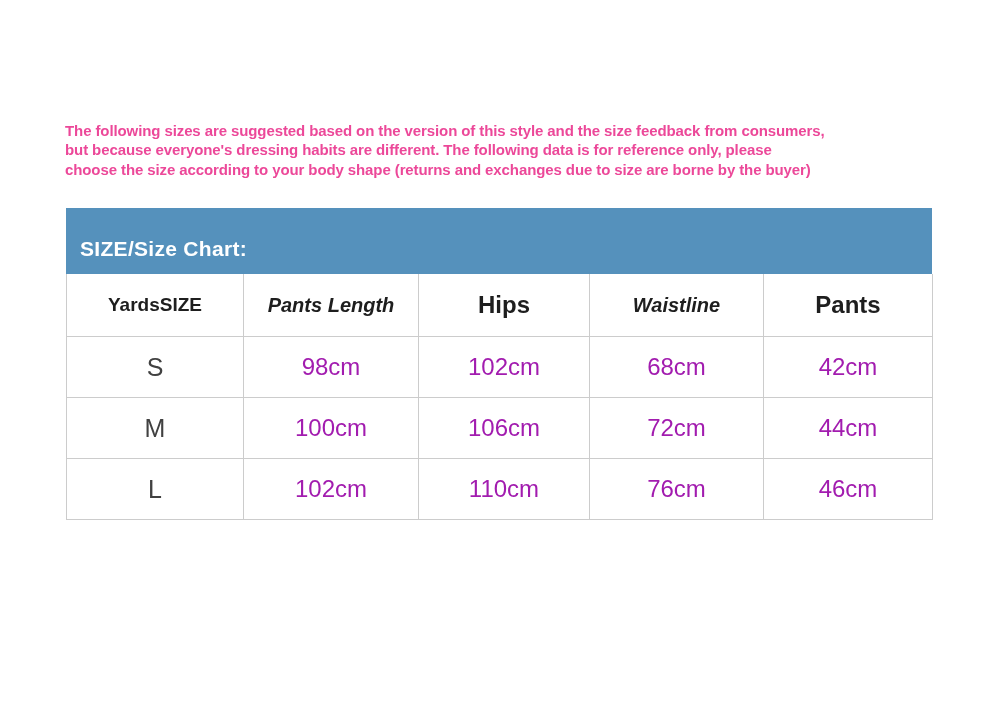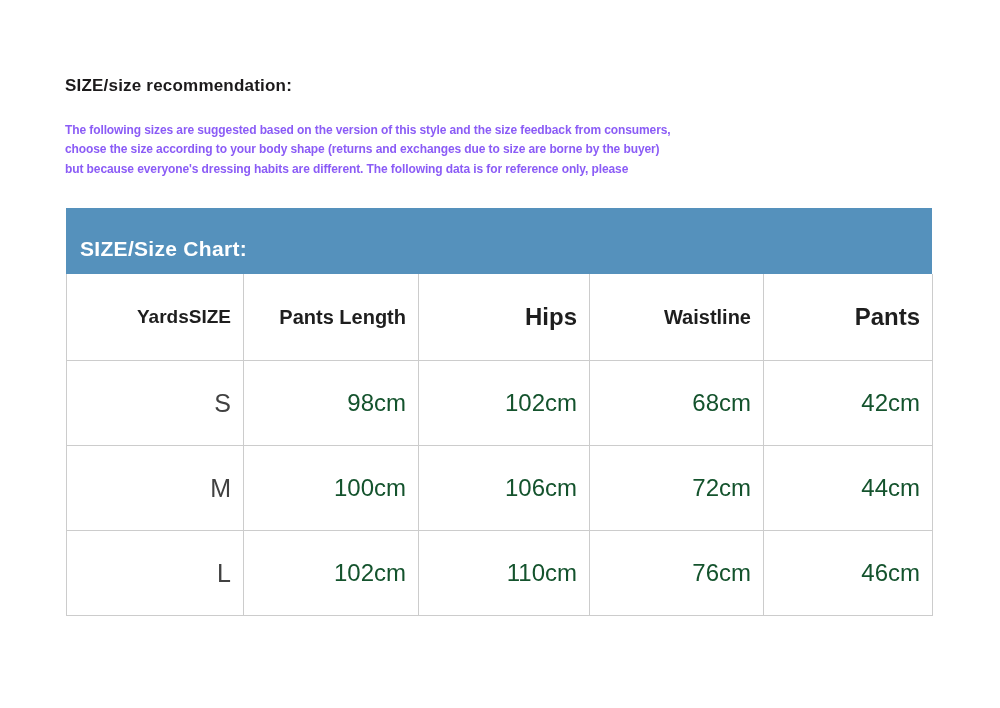--- a/index.html
+++ b/index.html
@@ -21,22 +21,22 @@
     top: 76px;
     font-size: 17px;
     font-weight: bold;
     color: #1c1a1b;
     letter-spacing: 0.2px;
   }
   .description {
     position: absolute;
     left: 65px;
     top: 121px;
-    color: #8b5cf6;
-    font-size: 12px;
+    color: #ec4899;
+    font-size: 15px;
     font-weight: bold;
     line-height: 19.4px;
     letter-spacing: -0.1px;
   }
   .description .line {
     white-space: nowrap;
   }
   .size-chart {
     position: absolute;
     left: 66px;
@@ -59,56 +59,55 @@
     margin-top: 16px;
   }
   table.size-table {
     width: 866px;
     border-collapse: collapse;
     table-layout: fixed;
   }
   .size-table th,
   .size-table td {
     border: 1px solid #cccccc;
-    text-align: right;
+    text-align: center;
     vertical-align: middle;
-    padding: 12px;
+    padding: 0;
     overflow: hidden;
   }
   .size-table thead th {
     height: 62px;
     color: #1e1e1e;
     font-weight: bold;
     border-top: none;
   }
   .size-table thead th.h-sm { font-size: 19px; }
-  .size-table thead th.h-md { font-size: 20px; }
+  .size-table thead th.h-md { font-size: 20px; font-style: italic; }
   .size-table thead th.h-lg { font-size: 24px; }
   .size-table tbody td {
     height: 60px;
     font-size: 24px;
     font-weight: normal;
-    color: #14532d;
+    color: #a21caf;
   }
   .size-table tbody td.size-cell {
     font-size: 25px;
     color: #414141;
   }
 </style>
 </head>
 <body>
 
 <div class="page">
 
-  <div class="heading">SIZE/size recommendation:</div>
 
   <div class="description">
     <div class="line">The following sizes are suggested based on the version of this style and the size feedback from consumers,</div>
+    <div class="line">but because everyone's dressing habits are different. The following data is for reference only, please</div>
     <div class="line">choose the size according to your body shape (returns and exchanges due to size are borne by the buyer)</div>
-    <div class="line">but because everyone's dressing habits are different. The following data is for reference only, please</div>
   </div>
 
   <div class="size-chart">
 
     <div class="chart-title-bar">
       <span class="chart-title">SIZE/Size Chart:</span>
     </div>
 
     <table class="size-table">
       <colgroup>

